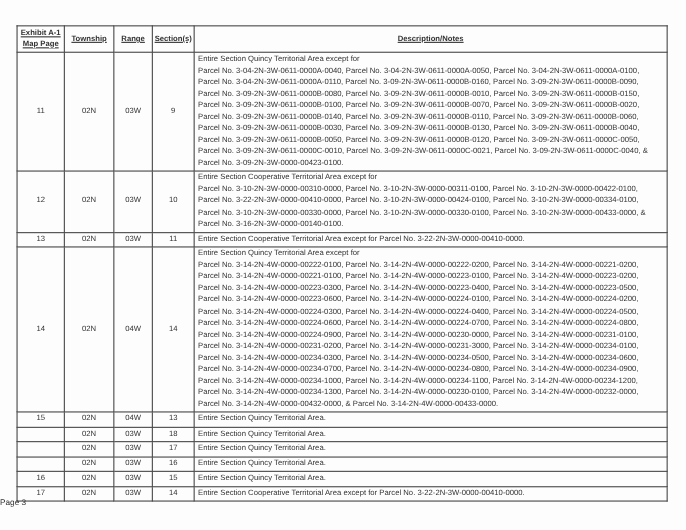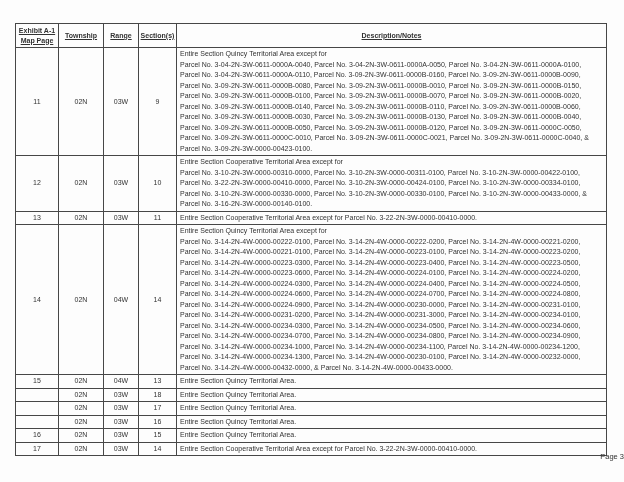--- a/index.html
+++ b/index.html
@@ -45,21 +45,21 @@
     font-size:7px;
     line-height:10.5px;
     vertical-align:middle;
     padding:1px 2px 1px 3px;
   }
   td.desc div { white-space:nowrap; overflow:hidden; }
   .footer {
     position:absolute;
     left:0; top:452px;
     width:100%;
-    text-align:right;
+    text-align:left;
     font-size:7.5px;
     color:#323232;
   }
 </style>
 </head>
 <body>
 
 <div class="page">
   <table class="exhibit">
     <colgroup>

